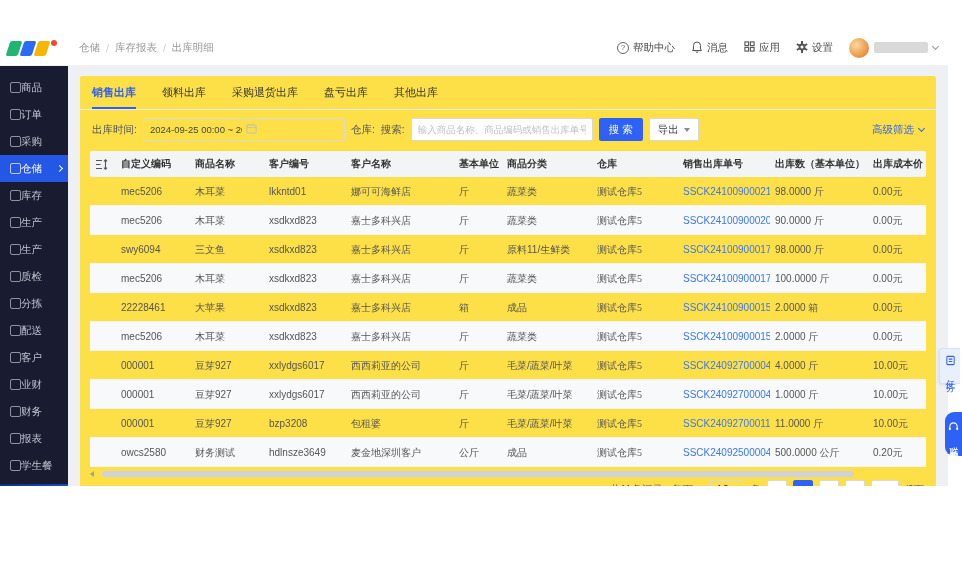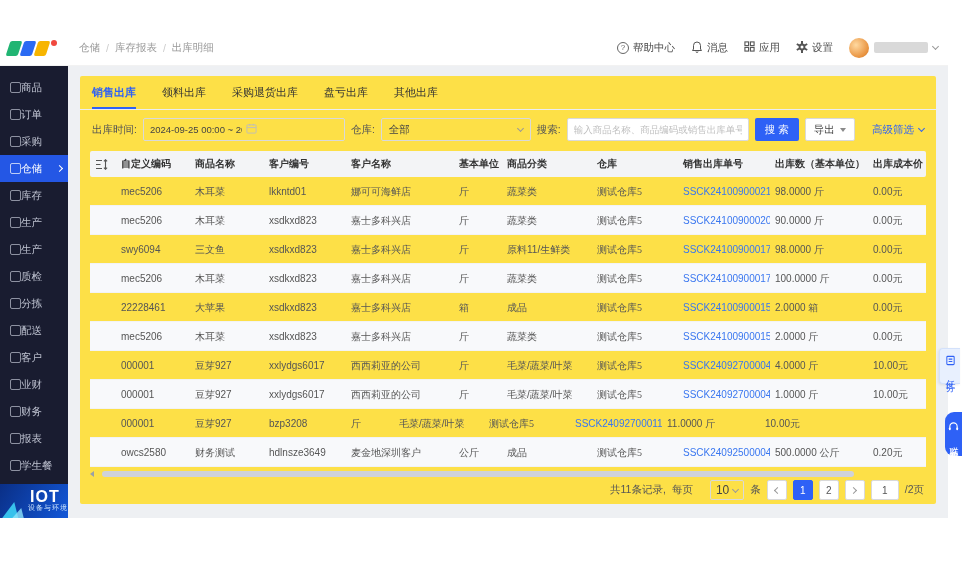--- a/index.html
+++ b/index.html
@@ -1,18 +1,18 @@
 <!DOCTYPE html>
 <html><head>
 <meta charset="utf-8">
 <style>
   * { margin:0; padding:0; box-sizing:border-box; }
   html,body { background:#fff; }
   body { font-family:"Liberation Sans","DejaVu Sans",sans-serif; }
-  .canvas { position:relative; width:962px; height:561px; background:#fff; overflow:hidden; }
+  .canvas { position:relative; width:962px; height:486px; background:#fff; overflow:hidden; }
 
   
   .app { margin-top:30px; width:948px; }
   .topbar { height:36px; display:flex; align-items:center; background:#fff; padding:0 10px 0 6px; border-bottom:1px solid #f2f2f2; }
   .logo { display:flex; align-items:flex-end; margin-left:2px; }
   .logo .bar { width:12px; height:15px; display:inline-block; transform:skewX(-18deg); border-radius:2px; margin-right:2px; }
   .logo .b1{background:#21b573;} .logo .b2{background:#2b6bf3;} .logo .b3{background:#f7b500;}
   .logo .dot{width:6px;height:6px;background:#f0483e;border-radius:50%;margin:0 0 10px 1px;}
   .breadcrumb { margin-left:22px; font-size:10.5px; color:#999; display:flex; gap:6px; align-items:center; }
   .breadcrumb .sep { color:#ccc; }
@@ -278,24 +278,20 @@
           <div class="filter-row">
             <span class="f-label">出库时间:</span>
             <div class="date-input">
               <span>2024-09-25 00:00 ~ 2024-10-24 24:00</span>
               <span><svg width="11" height="11" viewBox="0 0 12 12" fill="none" stroke="#bdbdbd" stroke-width="1">
                     <rect x="1" y="2" width="10" height="9" rx="1"></rect>
                     <path d="M1 5h10M4 1v2M8 1v2"></path>
                   </svg></span>
             </div>
             <span class="f-label">仓库:</span>
-            <div class="select warehouse">
-              <span>全部</span>
-              <i class="chev"></i>
-            </div>
             <span class="f-label">搜索:</span>
             <input class="search-input" placeholder="输入商品名称、商品编码或销售出库单号搜索" style="">
             <button class="btn-primary">搜 索</button>
             <button class="btn-default">
               <span>导出</span>
               <i class="caret"></i>
             </button>
             <div class="adv">
               <span>高级筛选</span>
               <i class="chev blue"></i>
@@ -433,20 +429,21 @@
                   <div class="td c8 link">SSCK24092700004</div>
                   <div class="td c9">1.0000 斤</div>
                   <div class="td c10">10.00元</div>
                 </div>
 
                 <div class="tr">
                   <div class="td c0"></div>
                   <div class="td c1">000001</div>
                   <div class="td c2">豆芽927</div>
                   <div class="td c3">bzp3208</div>
+                  <div class="td c4">包租婆</div>
                   <div class="td c5">斤</div>
                   <div class="td c6">毛菜/蔬菜/叶菜</div>
                   <div class="td c7">测试仓库5</div>
                   <div class="td c8 link">SSCK24092700011</div>
                   <div class="td c9">11.0000 斤</div>
                   <div class="td c10">10.00元</div>
                 </div>
 
                 <div class="tr">
                   <div class="td c0"></div>

